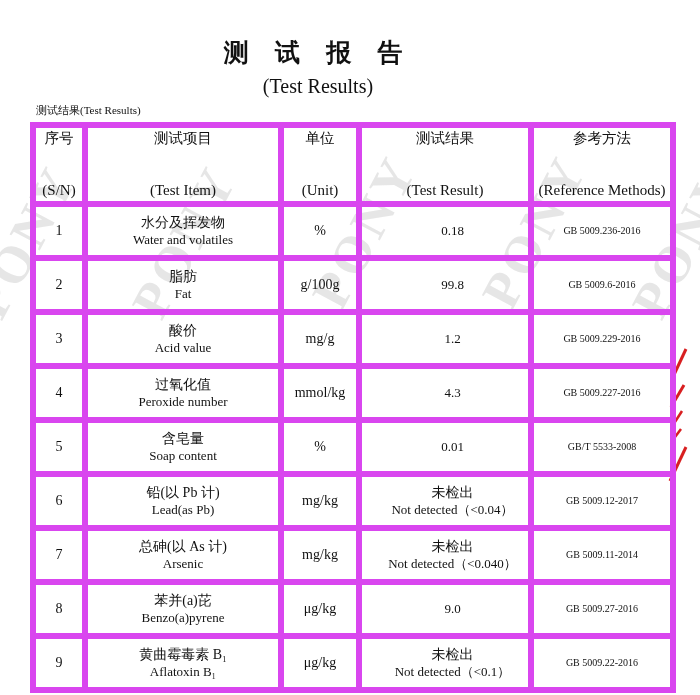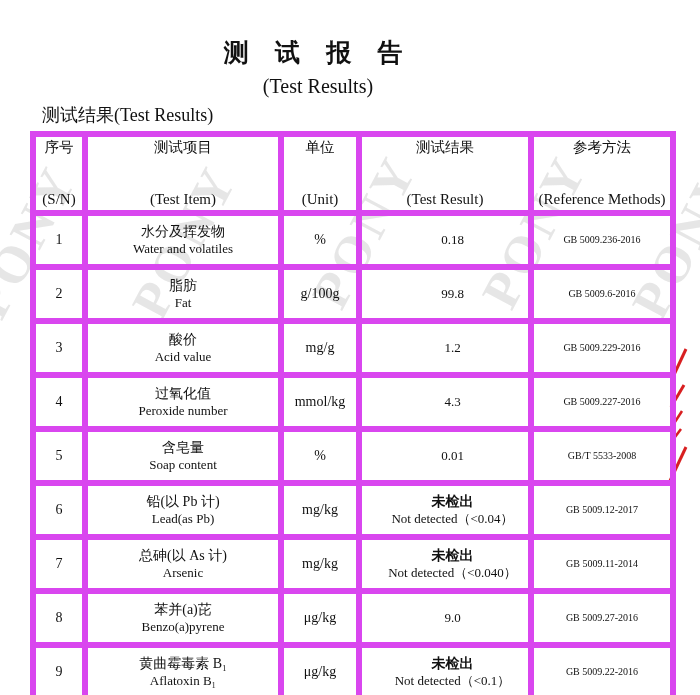--- a/index.html
+++ b/index.html
@@ -72,22 +72,22 @@
     font-size: 20px;
     margin-top: 6px;
   }
   .report-no {
     margin-top: 12px;
     margin-left: 30px;
     font-size: 14.5px;
   }
   .section-label {
     margin-top: 5px;
-    margin-left: 12px;
-    font-size: 18px;
+    margin-left: 6px;
+    font-size: 11px;
   }
 
   table.results {
     margin-top: 4px;
     border-collapse: collapse;
     width: 640px;
     table-layout: fixed;
     background: transparent;
   }
   table.results th,
@@ -112,21 +112,21 @@
   .col-sn    { width: 52px; }
   .col-item  { width: 196px; }
   .col-unit  { width: 78px; }
   .col-res   { width: 172px; }
   .col-ref   { width: 142px; }
 
   td.sn { font-size: 14px; }
   td.unit { font-size: 14px; }
   td.result { font-size: 14px; padding-left: 16px; }
   td.ref { font-size: 10px; }
-  td.result .two .cn { font-size: 14px; font-weight: bold; }
+  td.result .two .cn { font-size: 14px; }
   td.result .two .en { font-size: 13px; }
 </style>
 </head>
 <body>
 
 <div class="watermark-layer">
   <div class="wm wm-1">PONY</div>
   <div class="wm wm-2">PONY</div>
   <div class="wm wm-3">PONY</div>
   <div class="wm wm-4">PONY</div>

